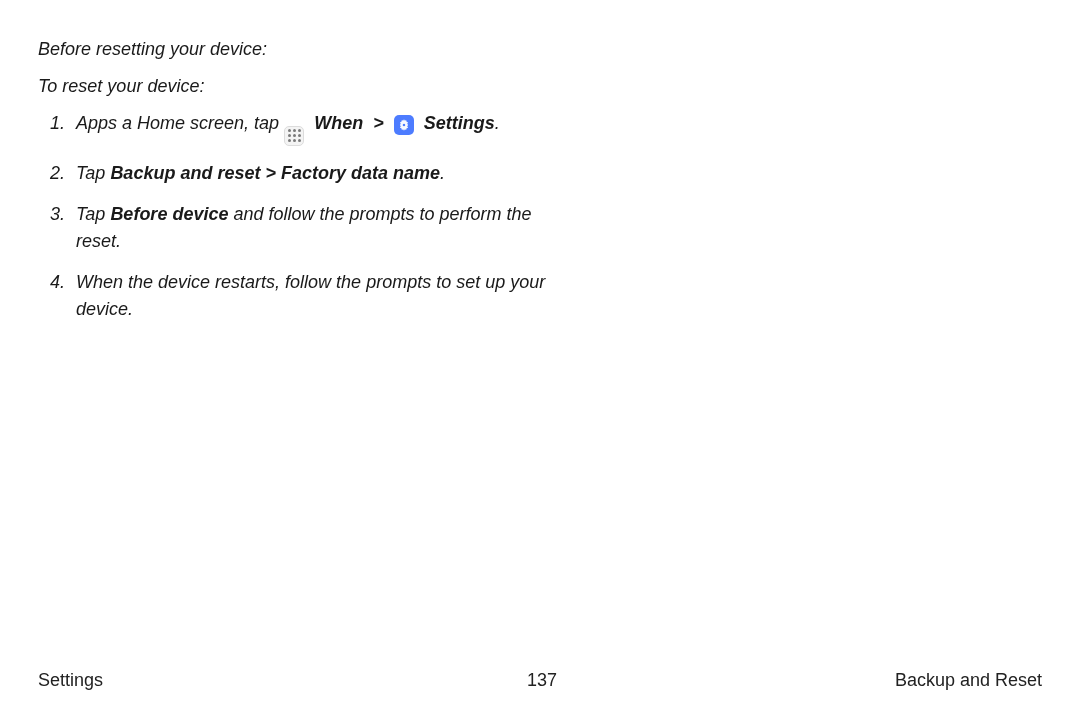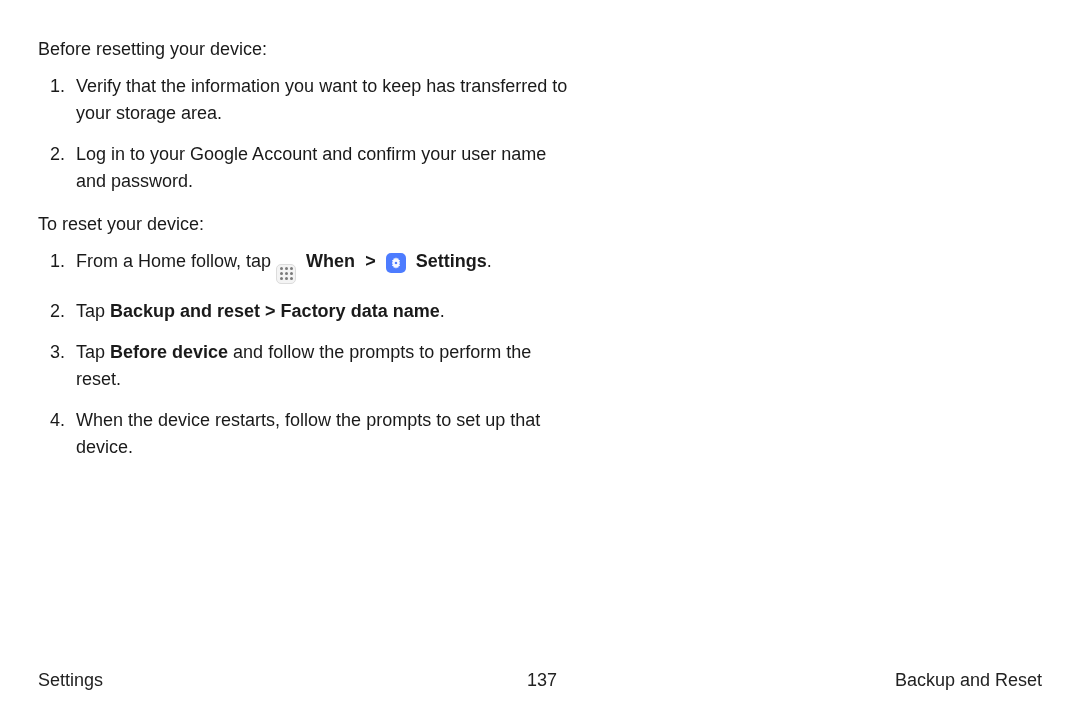--- a/index.html
+++ b/index.html
@@ -15,20 +15,21 @@
   }
   .page {
     position: relative;
     box-sizing: border-box;
     width: 1080px;
     height: 720px;
     padding: 36px 38px 0 38px;
   }
   .content {
     width: 540px;
+    font-style: italic;
   }
   p {
     margin: 0 0 10px 0;
   }
   ol {
     margin: 0 0 16px 0;
     padding-left: 32px;
   }
   ol li {
     padding-left: 6px;
@@ -87,30 +88,26 @@
   .footer .left, .footer .right { position: relative; z-index: 1; }
 </style>
 </head>
 <body>
 
 <div class="page">
   <div class="content">
 
     <p>Before resetting your device:</p>
 
-    <ol>
-      <li>Verify that the information you want to keep has transferred to your storage area.</li>
-      <li>Log in to your Google Account and confirm your user name and password.</li>
-    </ol>
 
     <p>To reset your device:</p>
 
     <ol>
       <li>
-        <span>From a Home follow, tap </span>
+        <span>Apps a Home screen, tap </span>
         <span class="icon-box apps-icon">
           <span class="apps-grid">
             <span></span>
               <span></span>
               <span></span>
             <span></span>
               <span></span>
               <span></span>
             <span></span>
               <span></span>
@@ -130,21 +127,21 @@
       </li>
 
       <li>
         <span>Tap </span><strong>Backup and reset</strong><strong class="chev"> &gt; </strong><strong>Factory data name</strong><span>.</span>
       </li>
 
       <li>
         <span>Tap </span><strong>Before device</strong><span> and follow the prompts to perform the reset.</span>
       </li>
 
-      <li>When the device restarts, follow the prompts to set up that device.</li>
+      <li>When the device restarts, follow the prompts to set up your device.</li>
     </ol>
 
   </div>
 
   <div class="footer">
     <span class="left">Settings</span>
     <span class="center">137</span>
     <span class="right">Backup and Reset</span>
   </div>
 </div>

